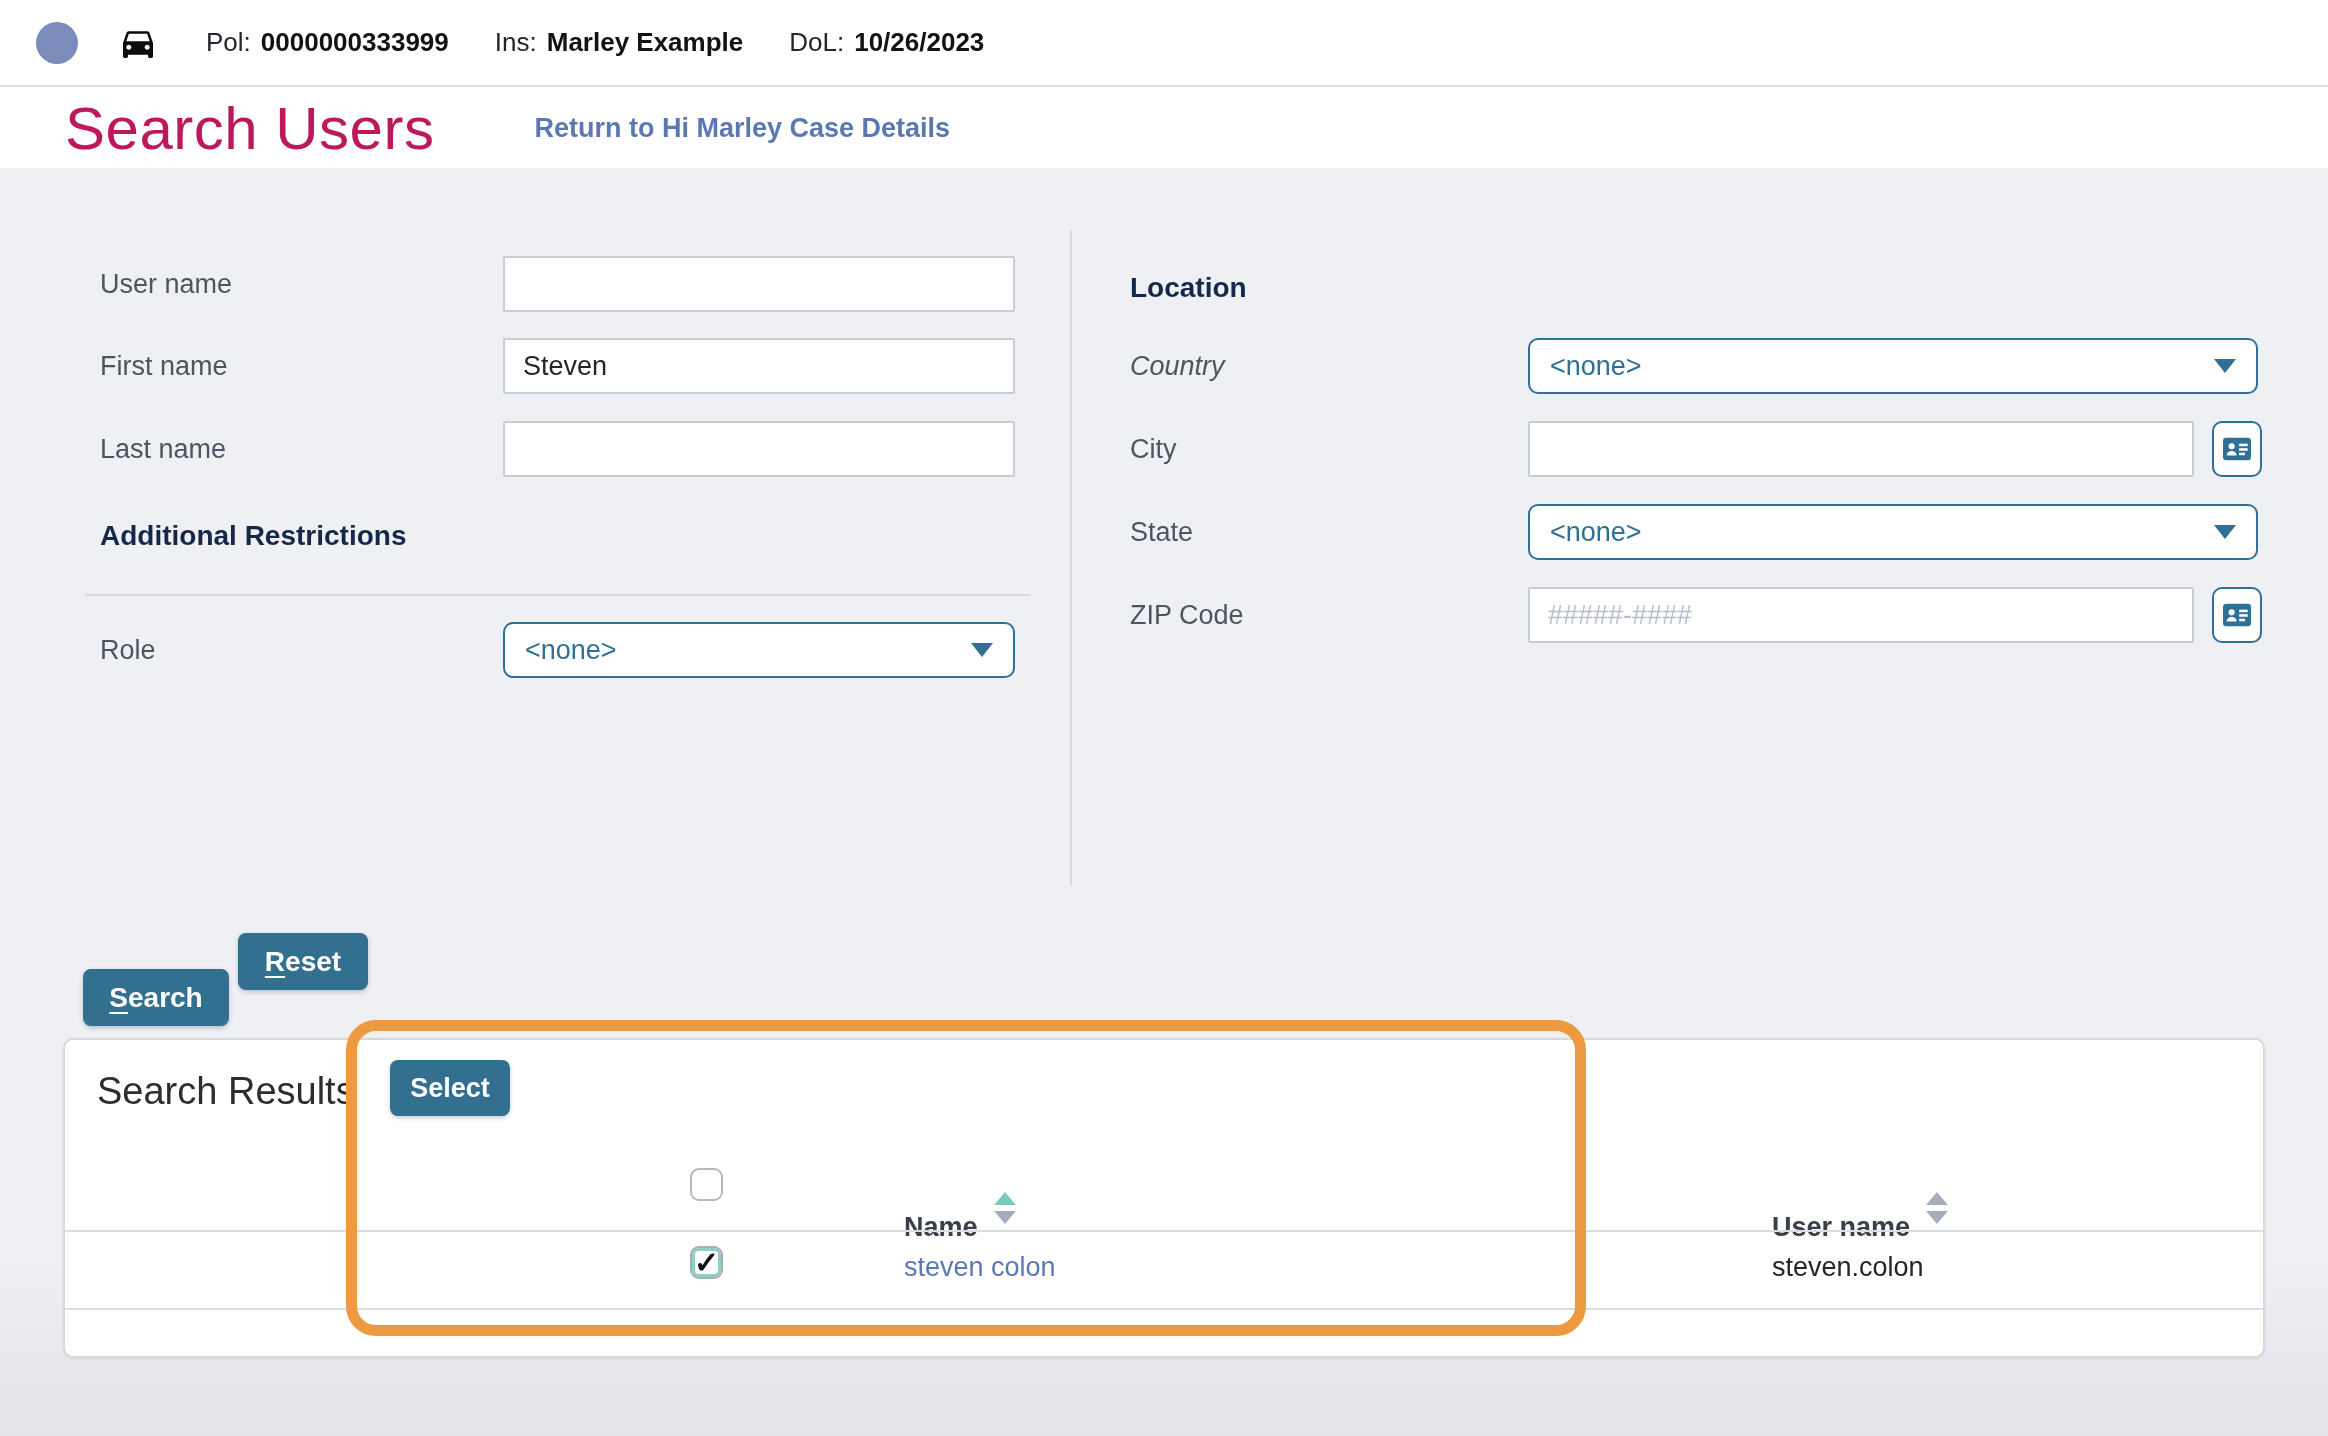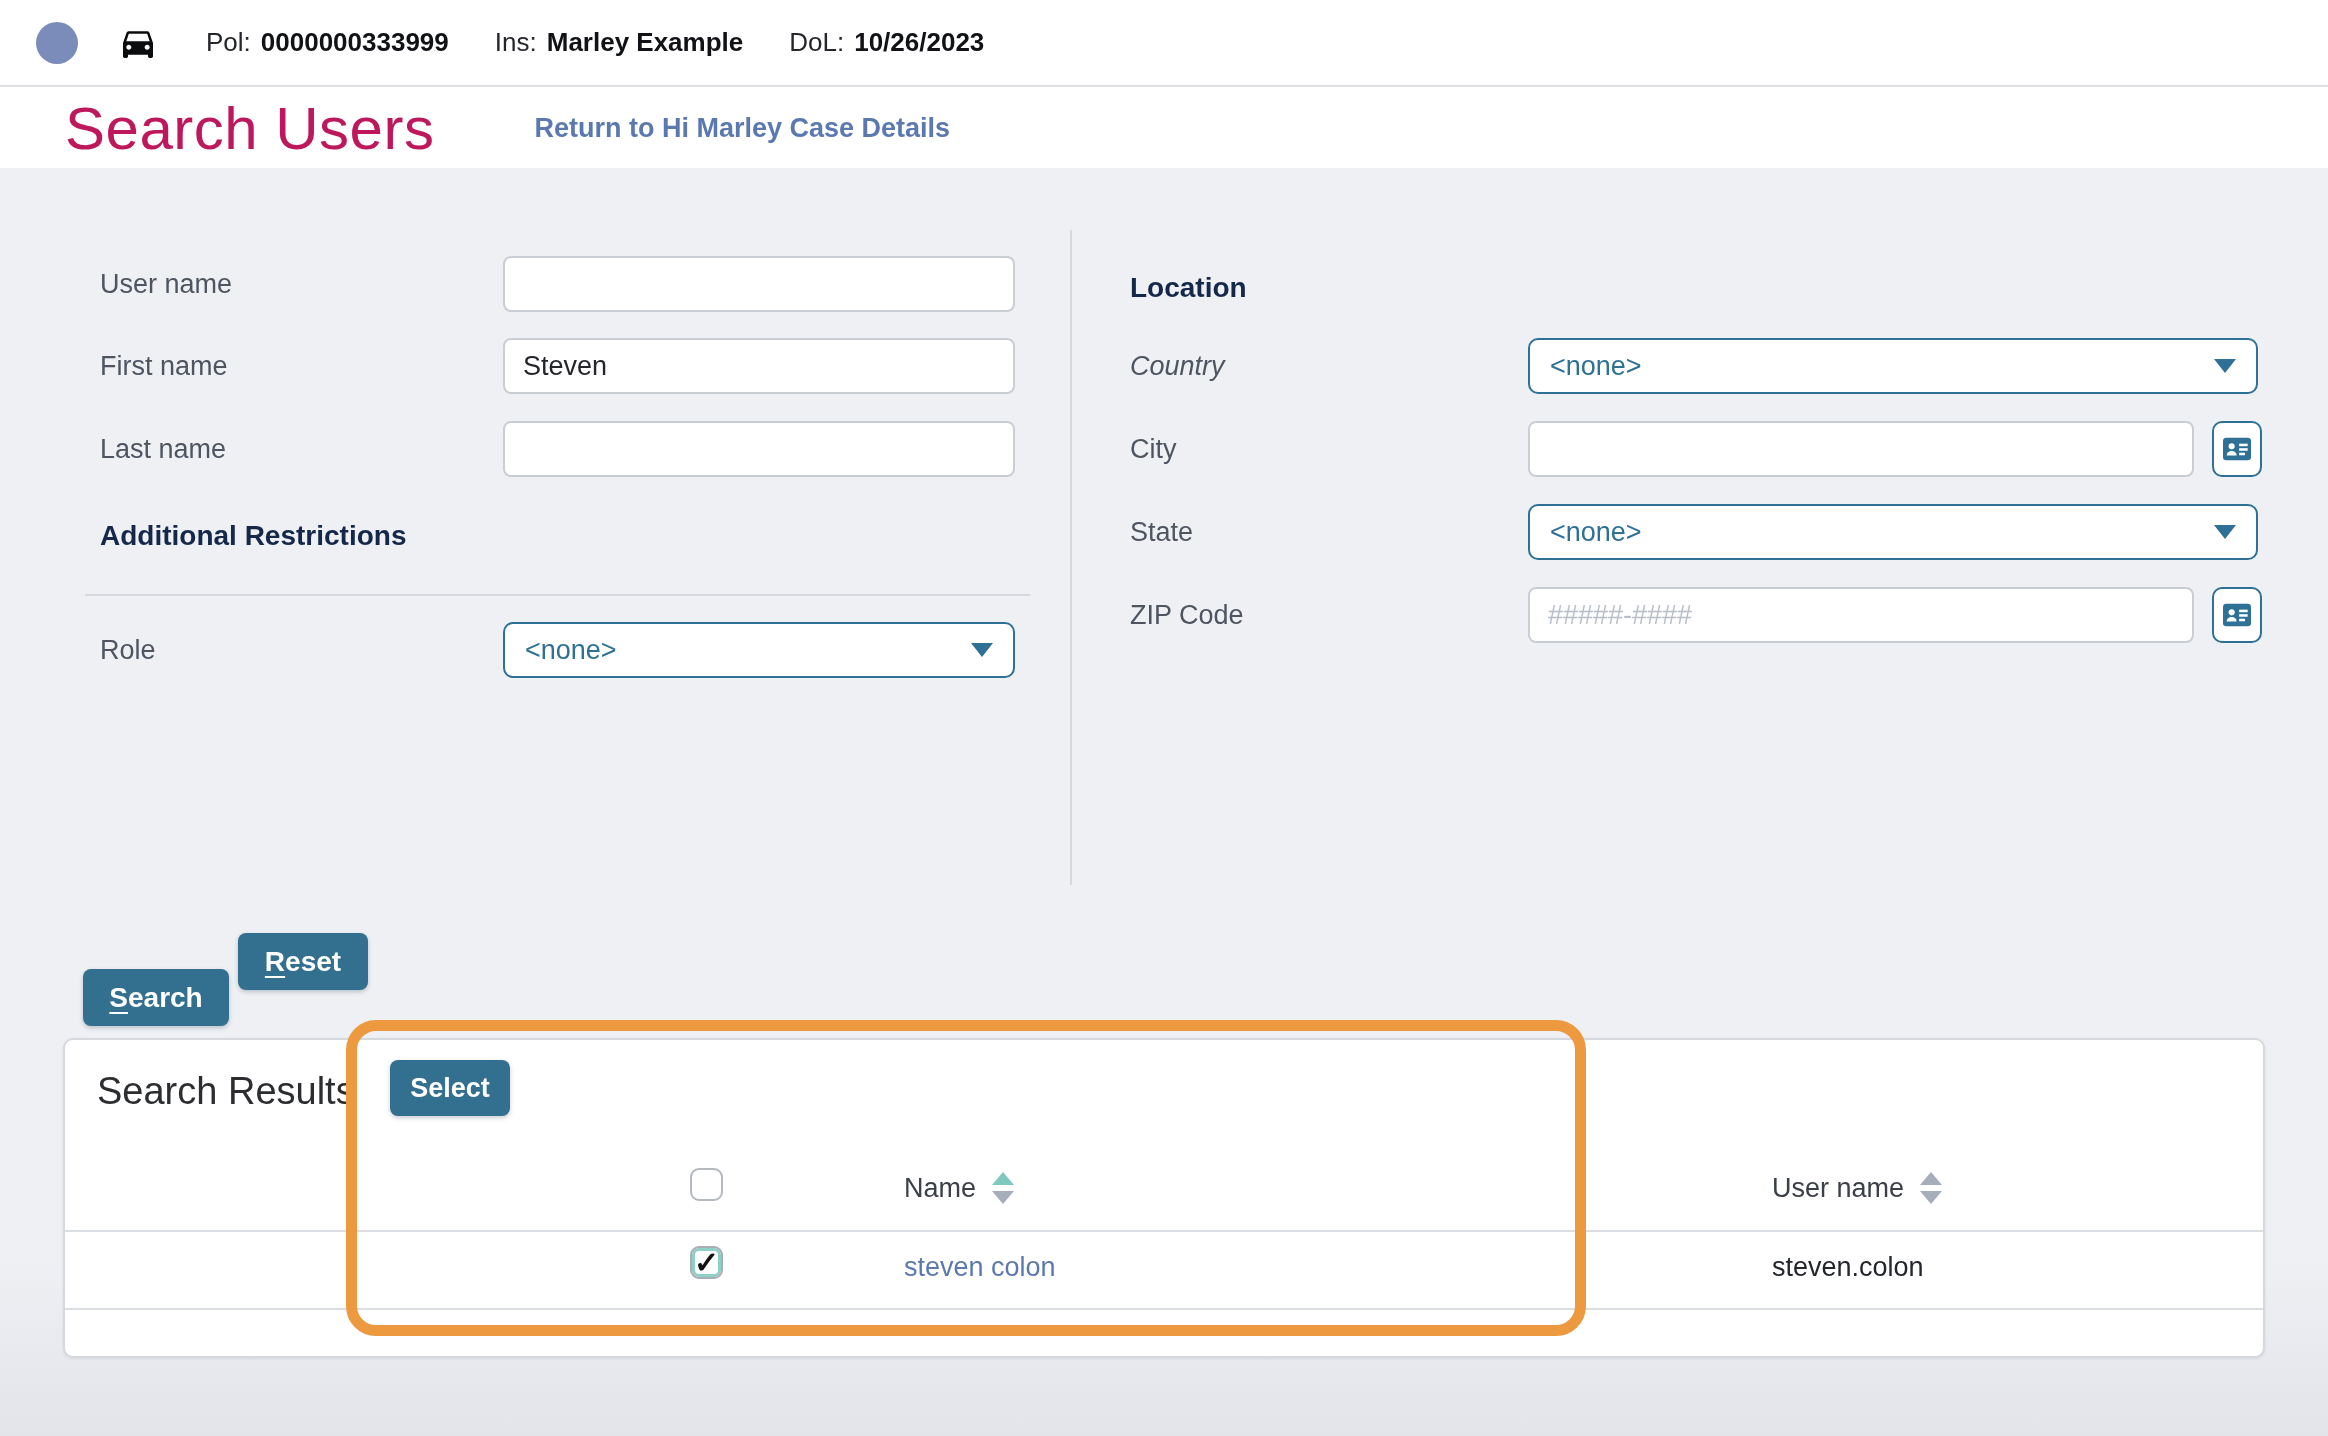--- a/index.html
+++ b/index.html
@@ -38,21 +38,21 @@
     background:linear-gradient(180deg,#eef0f4 0%, #eef0f4 86%, #e2e4e9 100%);
   }
   .abs { position:absolute; }
 
   .field-label {
     font-size:27px; color:#4e5561; height:56px; line-height:56px; white-space:nowrap;
   }
   .section-heading { font-size:28px; font-weight:700; color:#15284a; }
 
   .text-input {
-    height:56px; border:2px solid #c9cdd4; border-radius:8px; background:#fff;
+    height:56px; border:2px solid #c9cdd4; border-radius:2px; background:#fff;
     font-family:"Liberation Sans", sans-serif; font-size:27px; color:#24262b;
     padding:0 18px; outline:none; width:100%;
   }
   .text-input::placeholder { color:#b9bfc9; }
 
   .dropdown {
     height:56px; border:2px solid #2e7096; border-radius:10px; background:#fff;
     display:flex; align-items:center; justify-content:space-between;
     padding:0 20px; cursor:pointer;
   }
@@ -82,21 +82,21 @@
   
   .panel {
     position:absolute; left:63px; top:870px; width:2202px; height:320px;
     background:#ffffff; border:2px solid #d5d8dd; border-radius:10px;
     box-shadow:0 1px 3px rgba(30,40,60,.08);
   }
   .panel-title { position:absolute; left:32px; top:30px; font-size:38px; font-weight:300; color:#2b2d31; }
   .select-btn { position:absolute; left:325px; top:20px; width:120px; height:56px; font-size:27px; }
 
   .col-header { position:absolute; display:flex; align-items:center; gap:16px; }
-  .col-header .col-label { font-size:27px; font-weight:400; color:#3b4048; }
+  .col-header .col-label { font-size:27px; font-weight:700; color:#3b4048;margin-top:40px; }
   .sort-stack { display:flex; flex-direction:column; gap:6px; }
   .tri-up    { width:0; height:0; border-left:11px solid transparent; border-right:11px solid transparent; border-bottom:13px solid #a7aebb; }
   .tri-down  { width:0; height:0; border-left:11px solid transparent; border-right:11px solid transparent; border-top:13px solid #a7aebb; }
   .tri-up.active { border-bottom-color:#7ec9bf; }
 
   .checkbox {
     width:33px; height:33px; border:2px solid #b4b8bf; border-radius:9px; background:#fff; cursor:pointer;
   }
   .checkbox.checked {
     border-color:#a9adb4;

